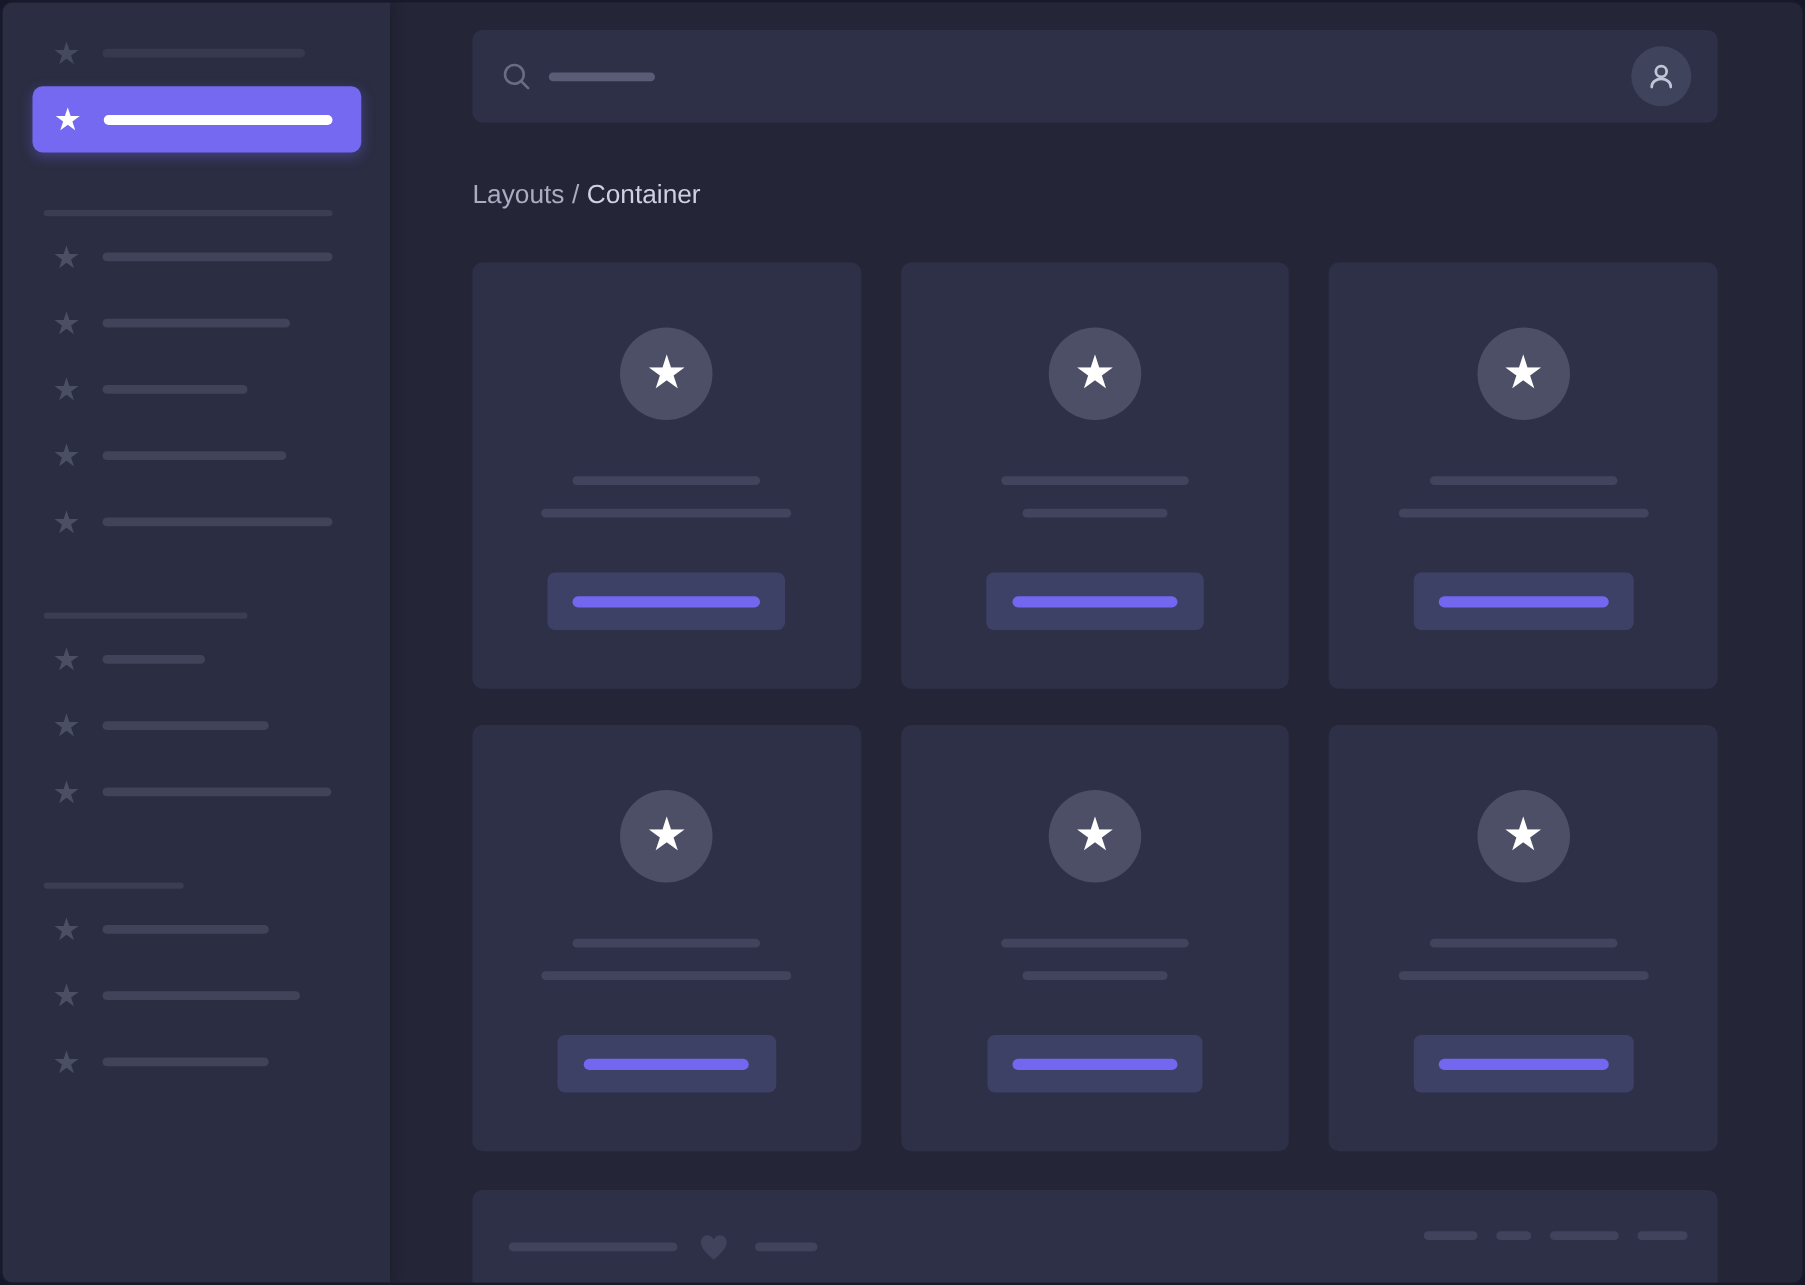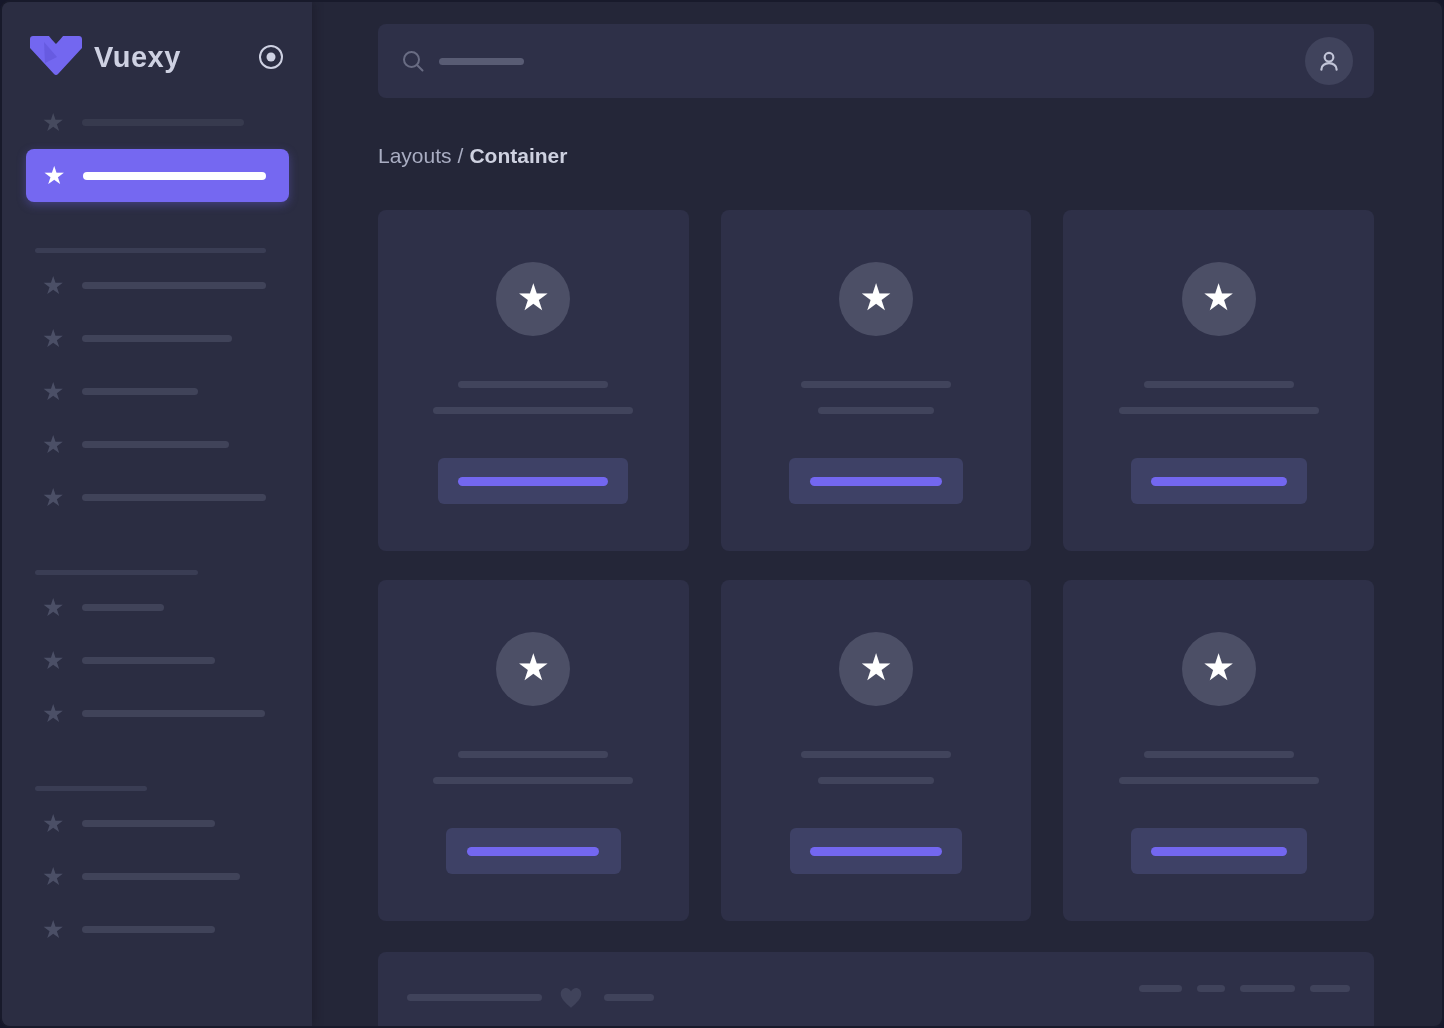--- a/index.html
+++ b/index.html
@@ -54,21 +54,21 @@
   .search-icon{ width:22px; height:22px; display:inline-flex; }
   .topbar .ph-bar{ margin-left:15px; height:7px; border-radius:3.5px; background:#595c74; }
   .avatar{
     margin-left:auto; width:48px; height:48px; border-radius:50%;
     background:#40435c; display:flex; align-items:center; justify-content:center; cursor:pointer;
   }
 
   .breadcrumb{ margin-top:46px; display:flex; align-items:baseline; gap:6px; font-size:21px; }
   .breadcrumb .bc-parent{ color:#a9adc2; cursor:pointer; }
   .breadcrumb .bc-sep{ color:#a9adc2; }
-  .breadcrumb .bc-current{ color:#ced1e0; font-weight:700; }
+  .breadcrumb .bc-current{ color:#ced1e0; font-weight:400; }
 
   .grid{
     margin-top:42px;
     display:grid; grid-template-columns:repeat(3,1fr);
     column-gap:32px; row-gap:29px;
   }
   .card{
     height:341px; background:#2e3048; border-radius:8px;
     display:flex; flex-direction:column; align-items:center;
   }
@@ -97,35 +97,20 @@
   .footer-right{ margin-left:auto; display:flex; align-items:center; gap:15px; }
   .f-bar{ height:7px; border-radius:3.5px; background:#40435b; }
   .heart{ margin:0 20px 0 16px; width:26px; height:24px; display:inline-flex; }
 </style>
 </head>
 <body>
 
 <div class="page">
 
   <aside class="sidebar">
-    <div class="brand-row">
-      <span class="logo">
-        <svg viewBox="0 0 52 42" width="52" height="42">
-          <path d="M3 0 H19 C19 0 22 4 26 8 C30 4 33 0 33 0 H49 C50.7 0 52 1.3 52 3 V12 L28 38 C26.9 39.2 25.1 39.2 24 38 L0 12 V3 C0 1.3 1.3 0 3 0 Z" fill="#7367f0"></path>
-          <path d="M14 6 L27 21 L15 27 Z" fill="#5d52d6" opacity="0.55"></path>
-        </svg>
-      </span>
-      <span class="brand-name">Vuexy</span>
-      <span class="collapse-toggle">
-        <svg viewBox="0 0 26 26" width="26" height="26">
-          <circle cx="13" cy="13" r="11" fill="none" stroke="#ced1e2" stroke-width="2"></circle>
-          <circle cx="13" cy="13" r="4.5" fill="#ced1e2"></circle>
-        </svg>
-      </span>
-    </div>
     <nav class="nav">
         <div class="nav-item dim">
           <span class="star">★</span>
           <div class="bar" style="width: 162px;"></div>
         </div>
         <div class="nav-item active">
           <span class="star">★</span>
           <div class="bar" style="width: 183px;"></div>
         </div>
         <div class="nav-divider" style="width: 231px;"></div>

